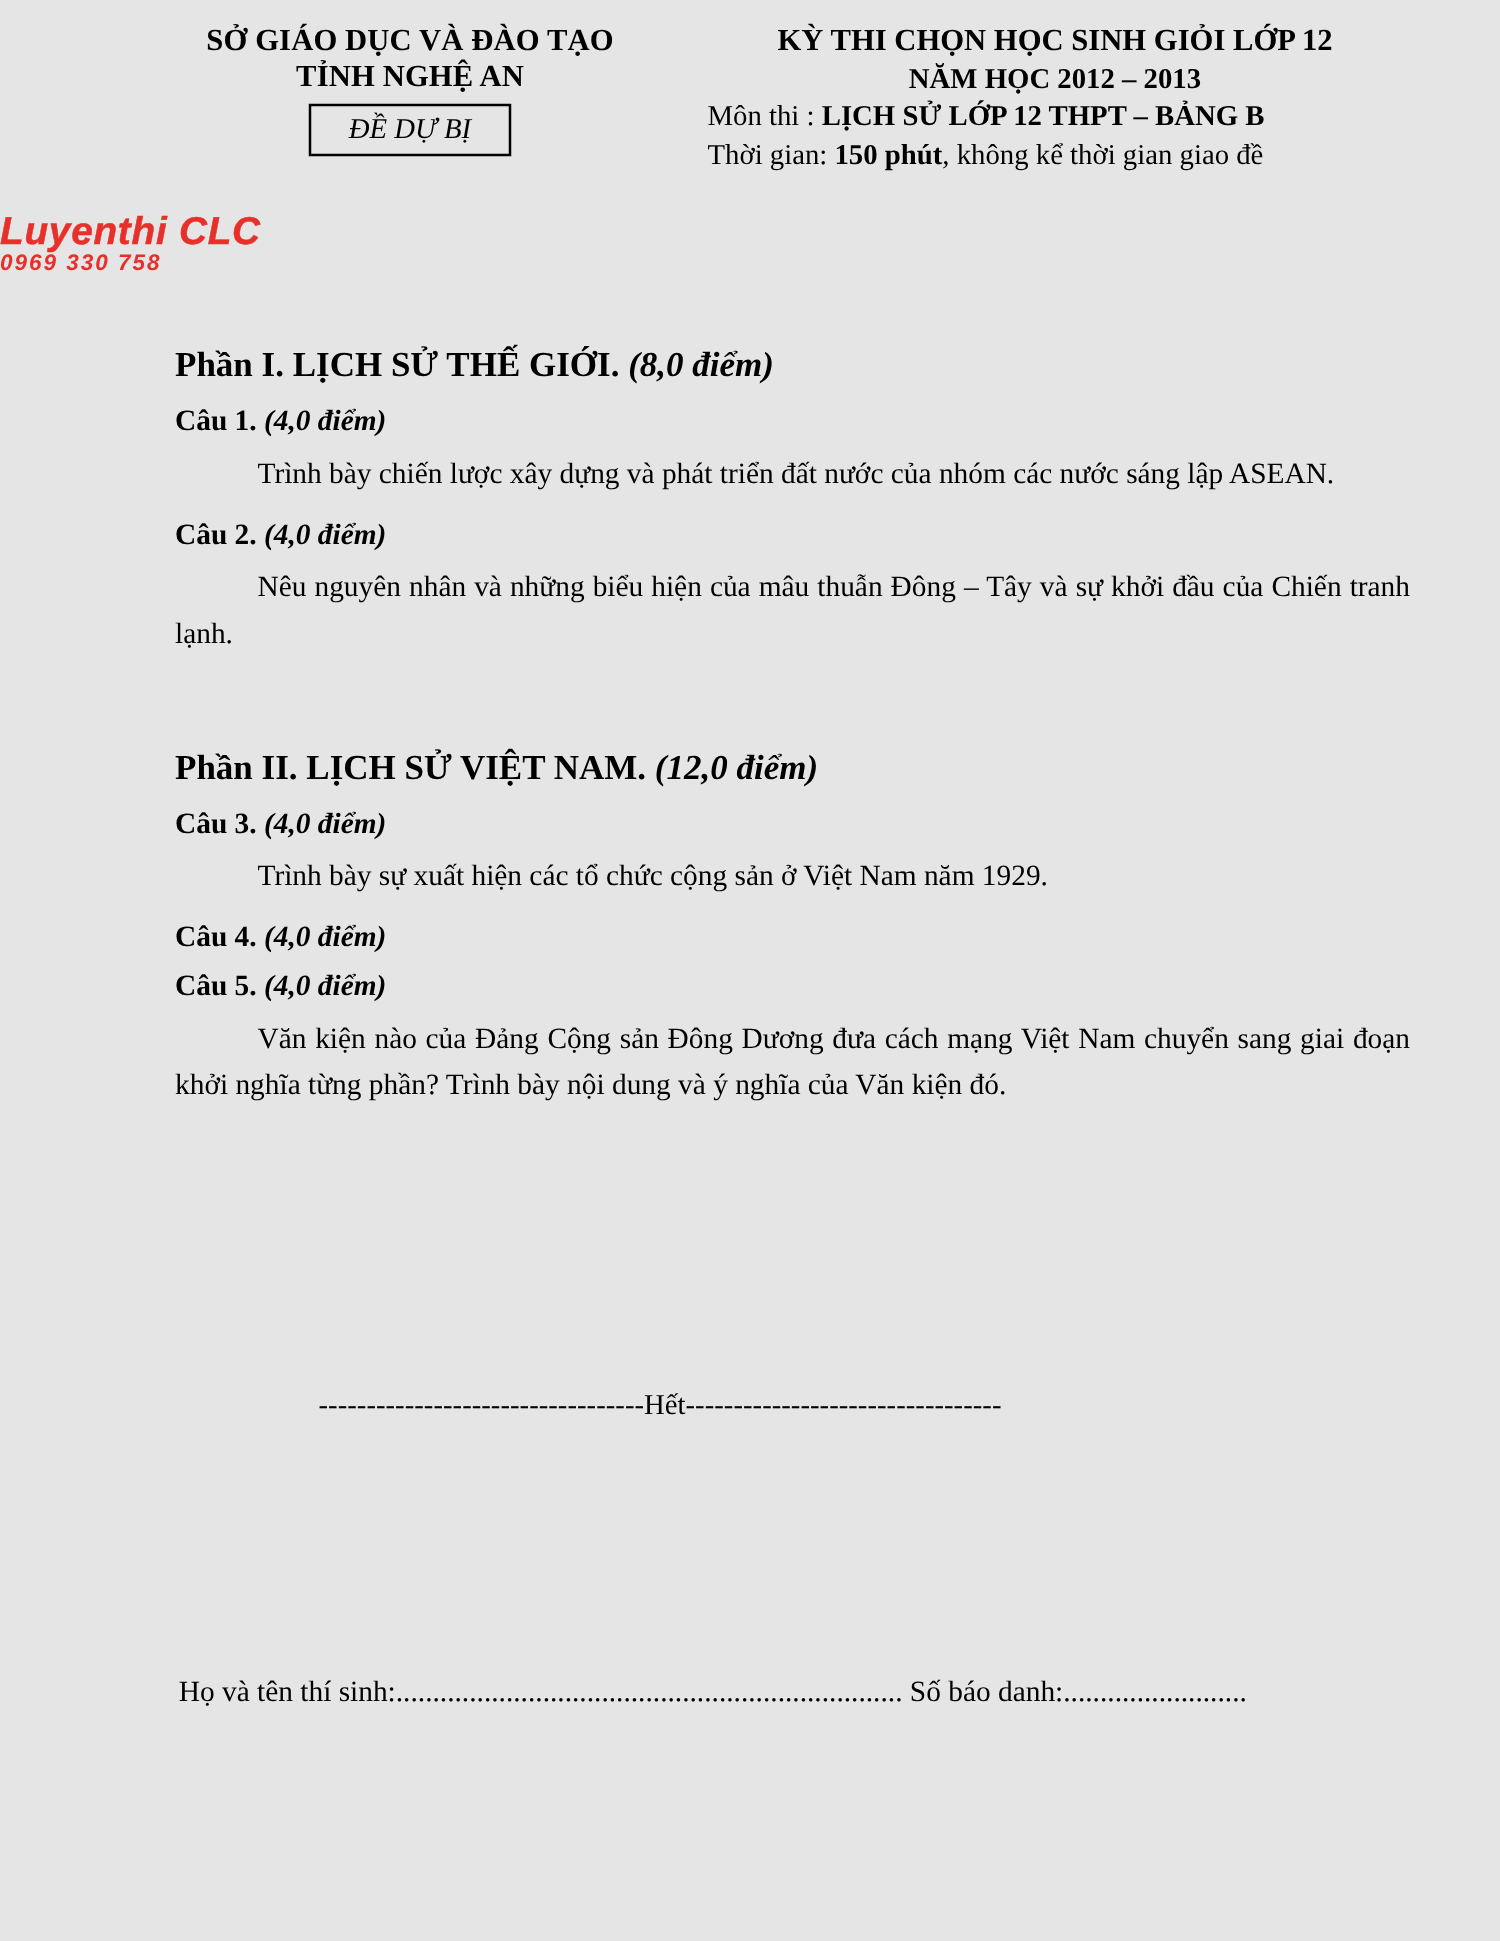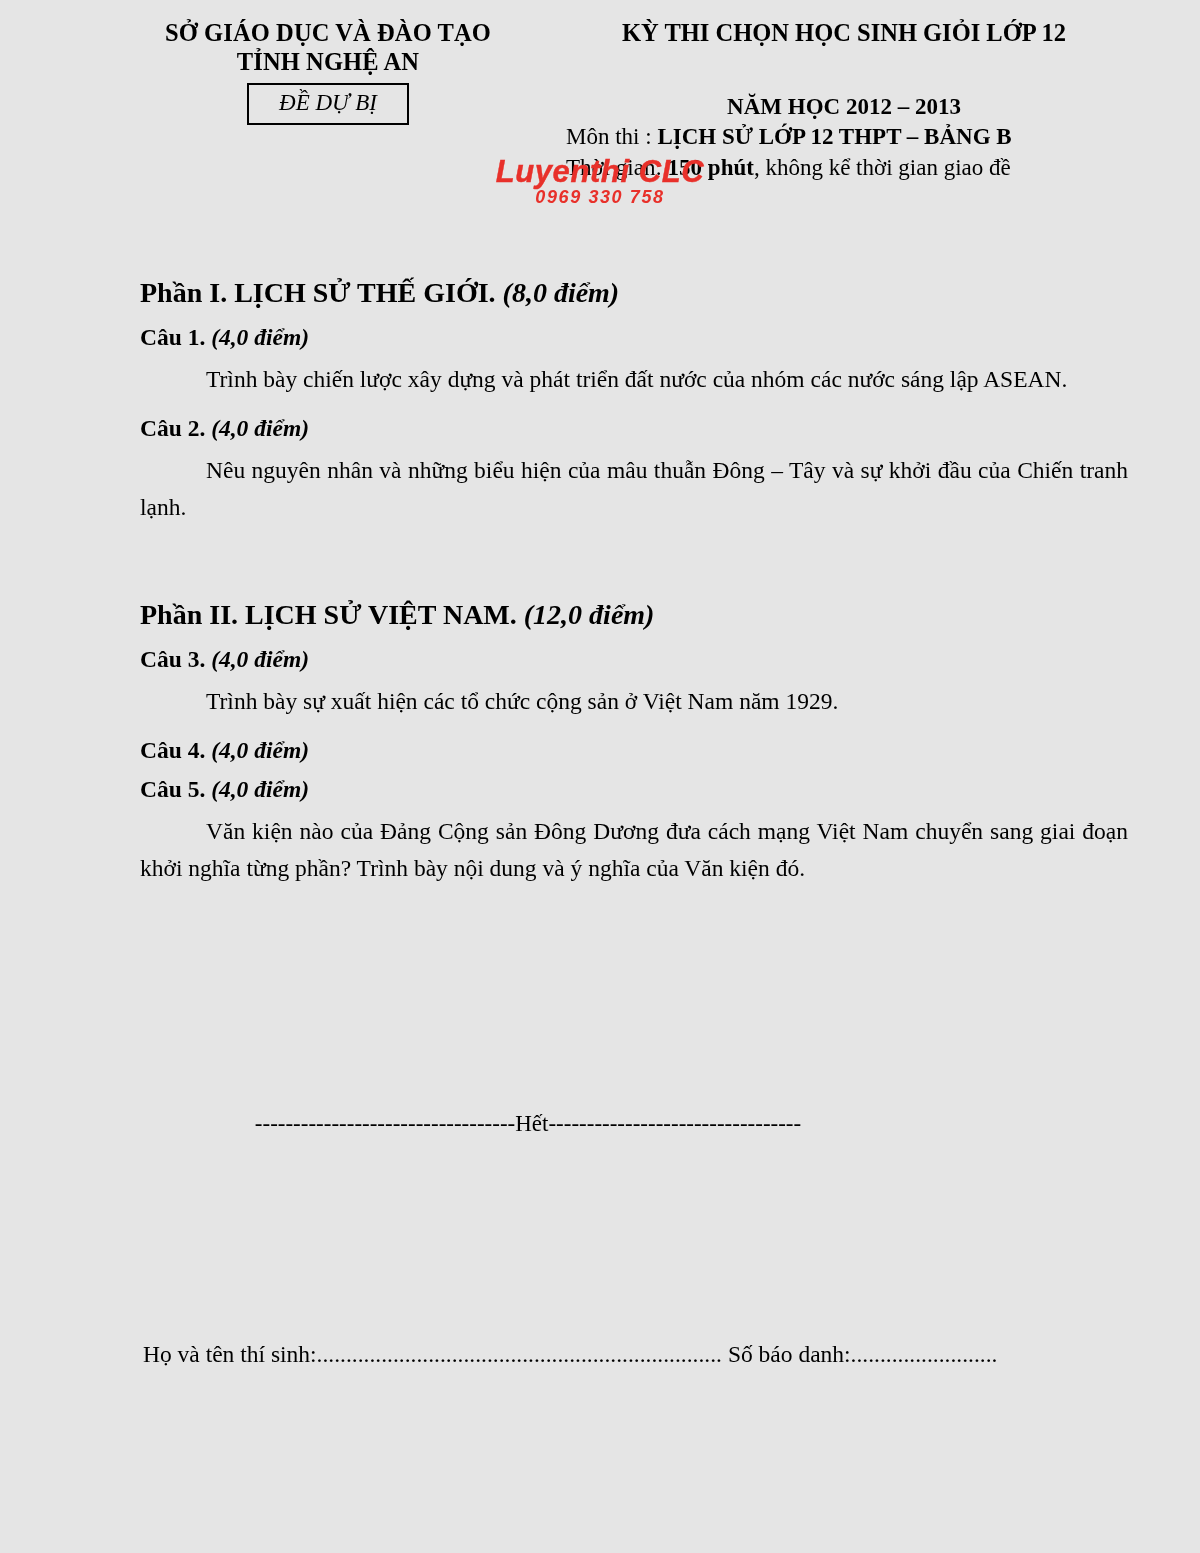--- a/index.html
+++ b/index.html
@@ -65,40 +65,38 @@
     font-size: 24.5px;
     font-weight: bold;
     line-height: 30px;
     white-space: nowrap;
   }
   .exam-year {
     font-size: 23px;
     font-weight: bold;
     line-height: 29px;
     white-space: nowrap;
-    margin-top: 44px;
   }
   .subject-line, .time-line {
     font-size: 23px;
     line-height: 31px;
     white-space: nowrap;
     text-align: left;
     padding-left: 22px;
   }
   .subject-line b, .time-line b {
     font-weight: bold;
   }
 
   
   .logo {
     position: absolute;
-    top: 156px;
+    top: 169px;
     left: 0;
     width: 1200px;
-    text-align: center;
     pointer-events: none;
   }
   .logo-main {
     font-family: "Liberation Sans", "DejaVu Sans", sans-serif;
     font-size: 31px;
     font-weight: bold;
     font-style: italic;
     letter-spacing: 0.6px;
     line-height: 32px;
     -webkit-text-stroke: 0.4px currentColor;

